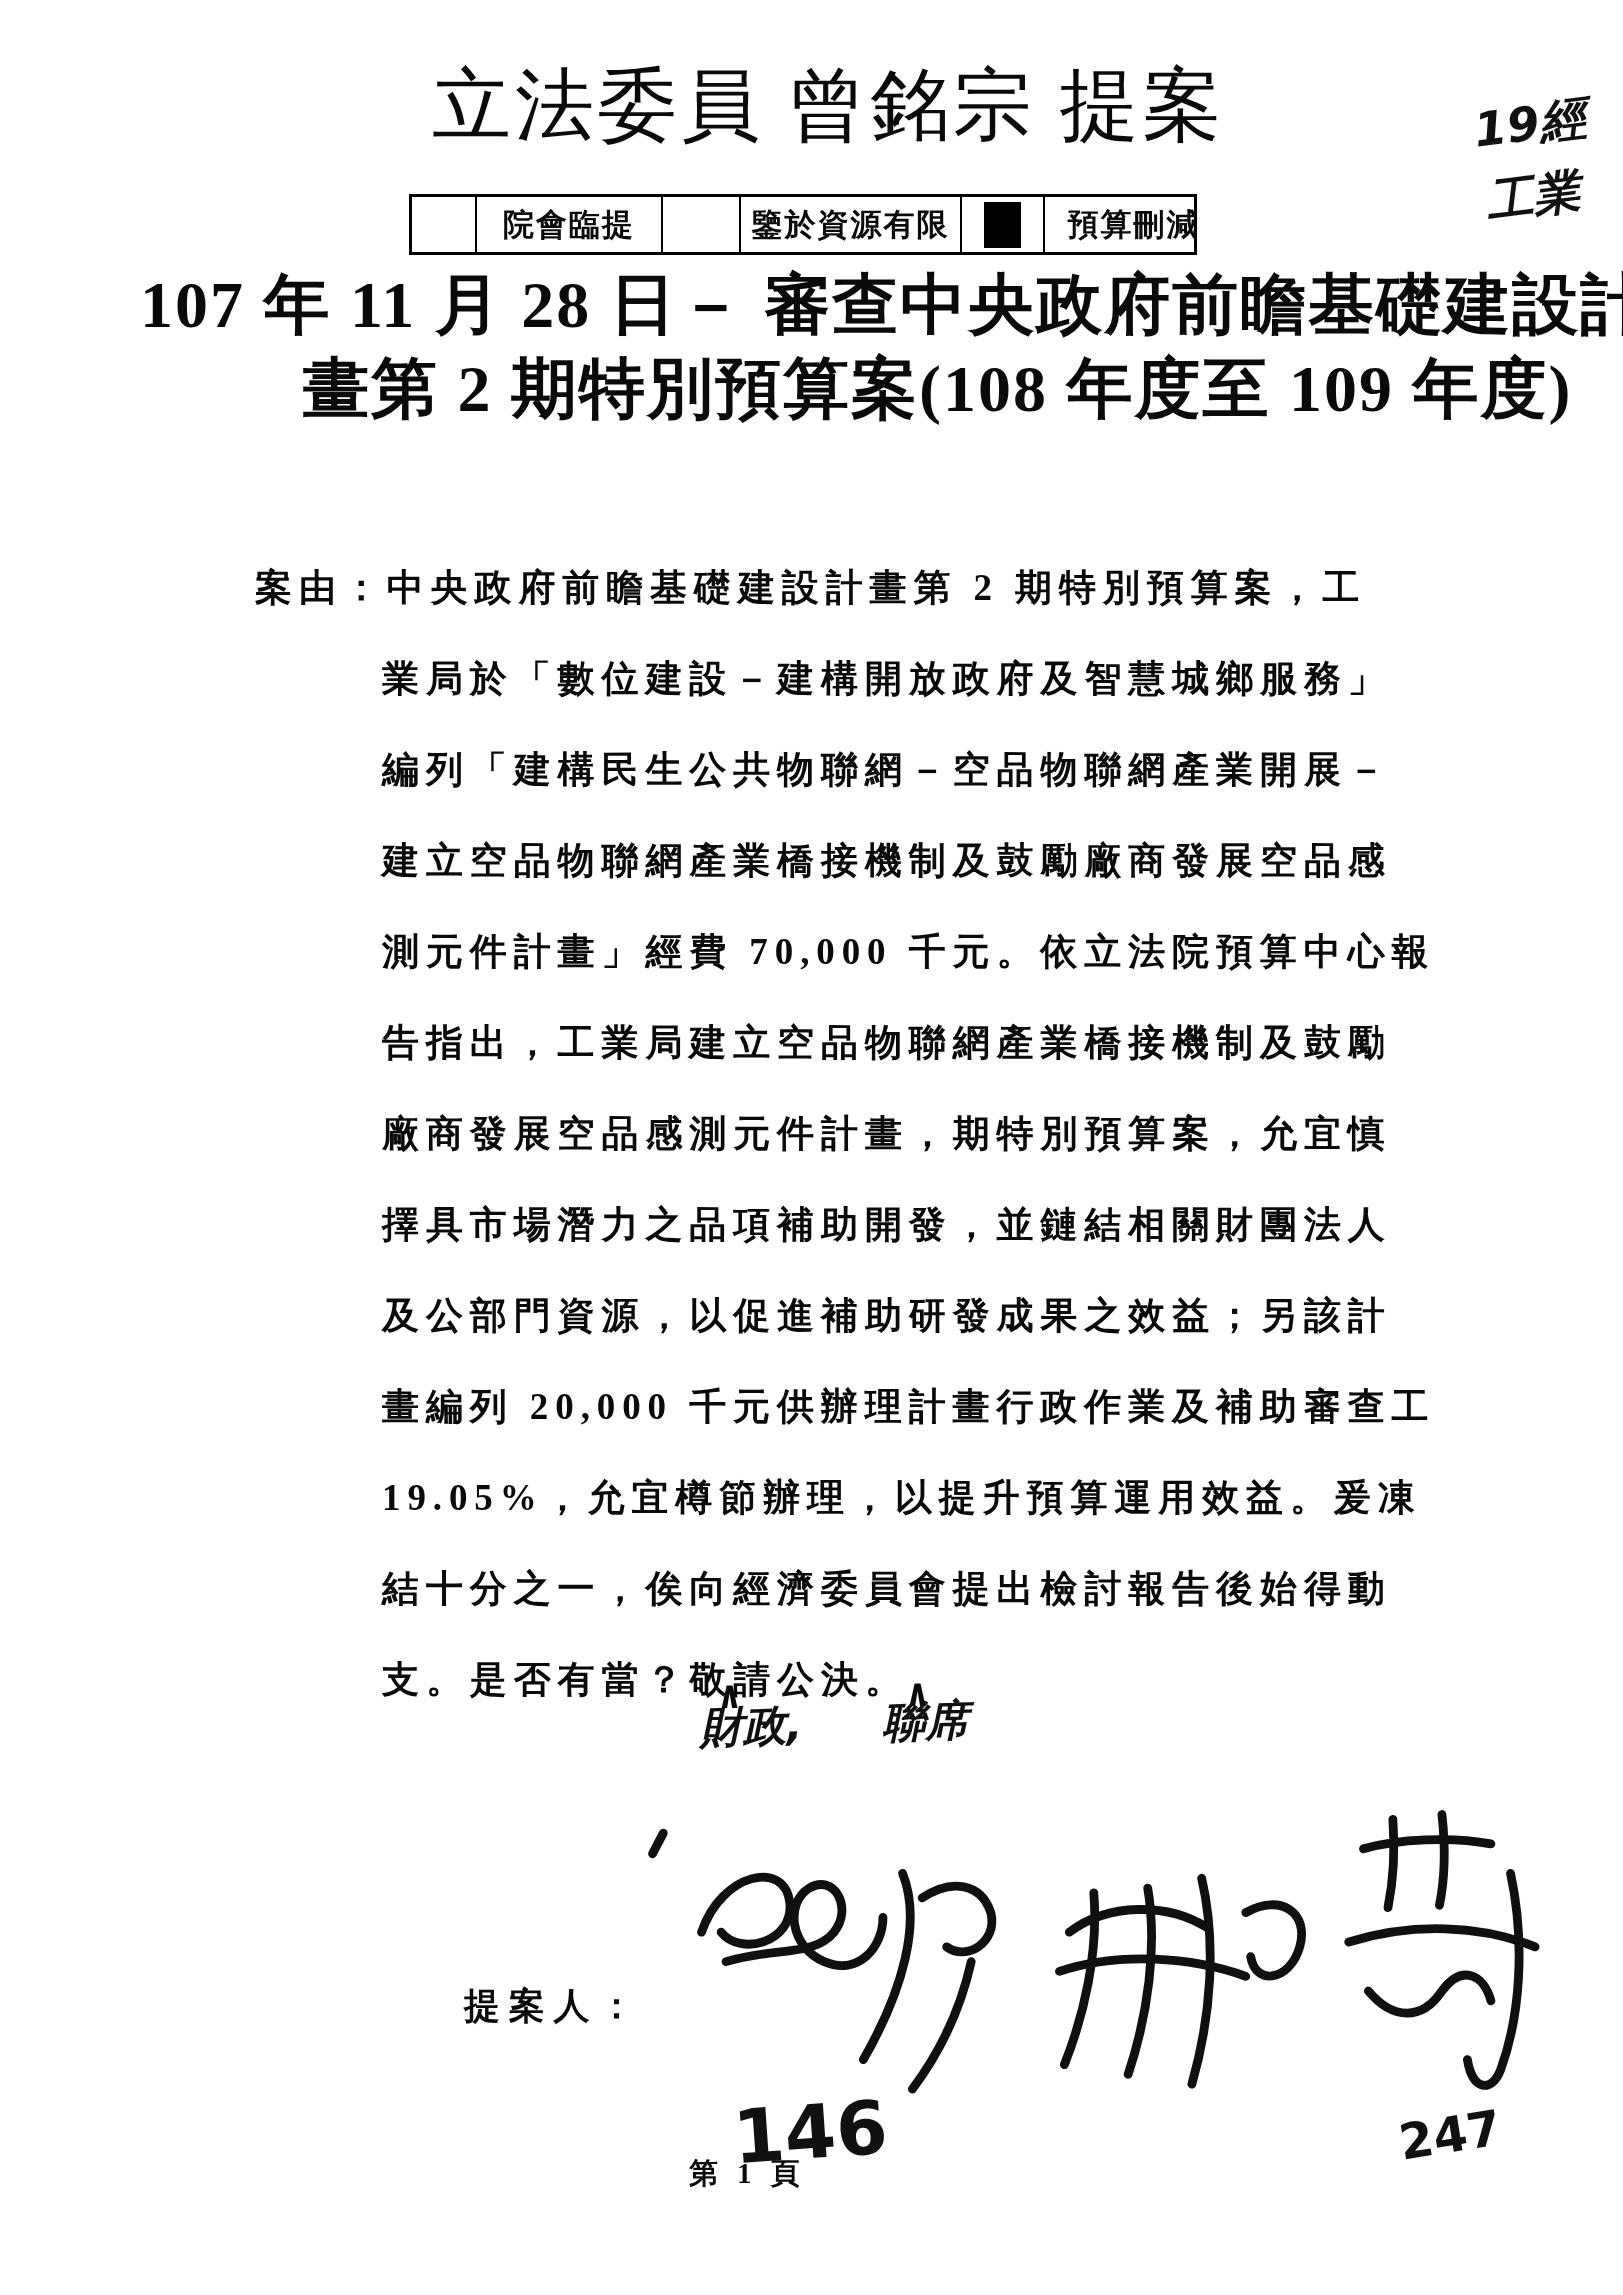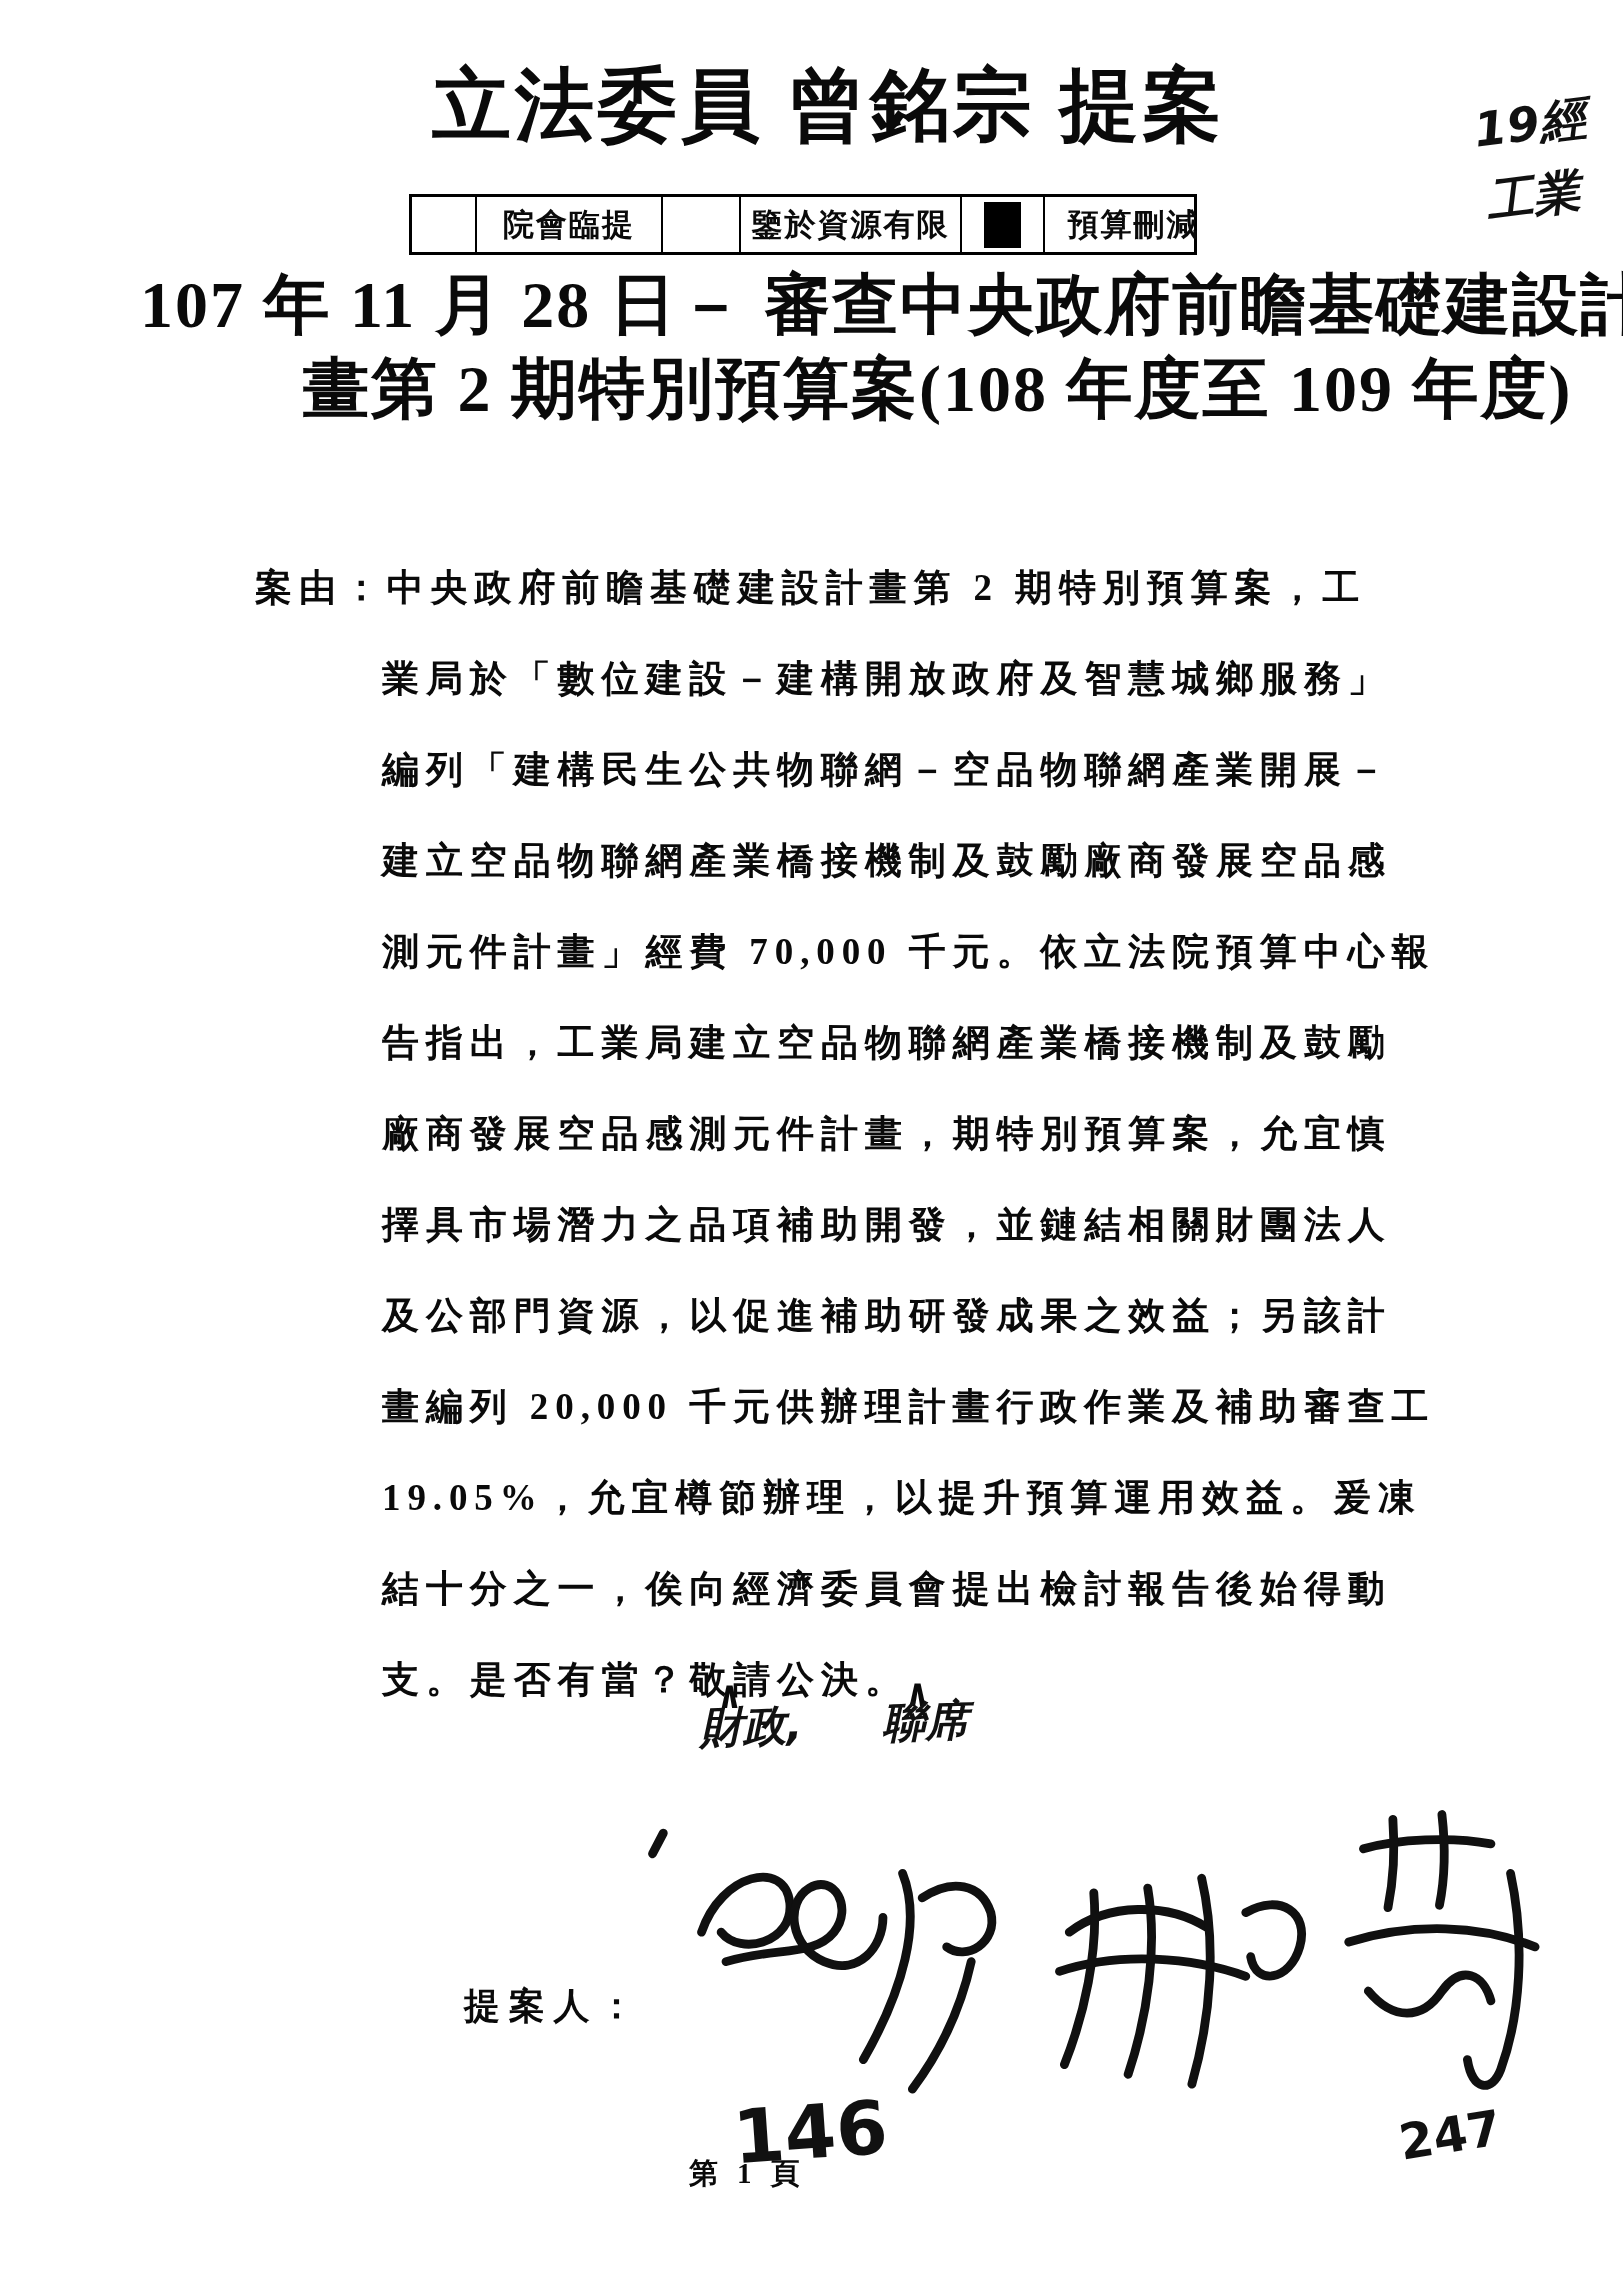--- a/index.html
+++ b/index.html
@@ -10,21 +10,21 @@
     background:#ffffff;
     overflow:hidden;
     font-family:"Liberation Serif","DejaVu Serif",serif;
     color:#0a0a0a;
   }
   
   .doc-title{
     position:absolute;
     left:432px; top:53px;
     font-size:79px;
-    font-weight:700;
+    font-weight:400;
     letter-spacing:3.9px;
     white-space:nowrap;
   }
   
   .check-table{
     position:absolute;
     left:409px; top:194px;
     display:flex;
     border:3.9px solid #000;
     height:55px;

